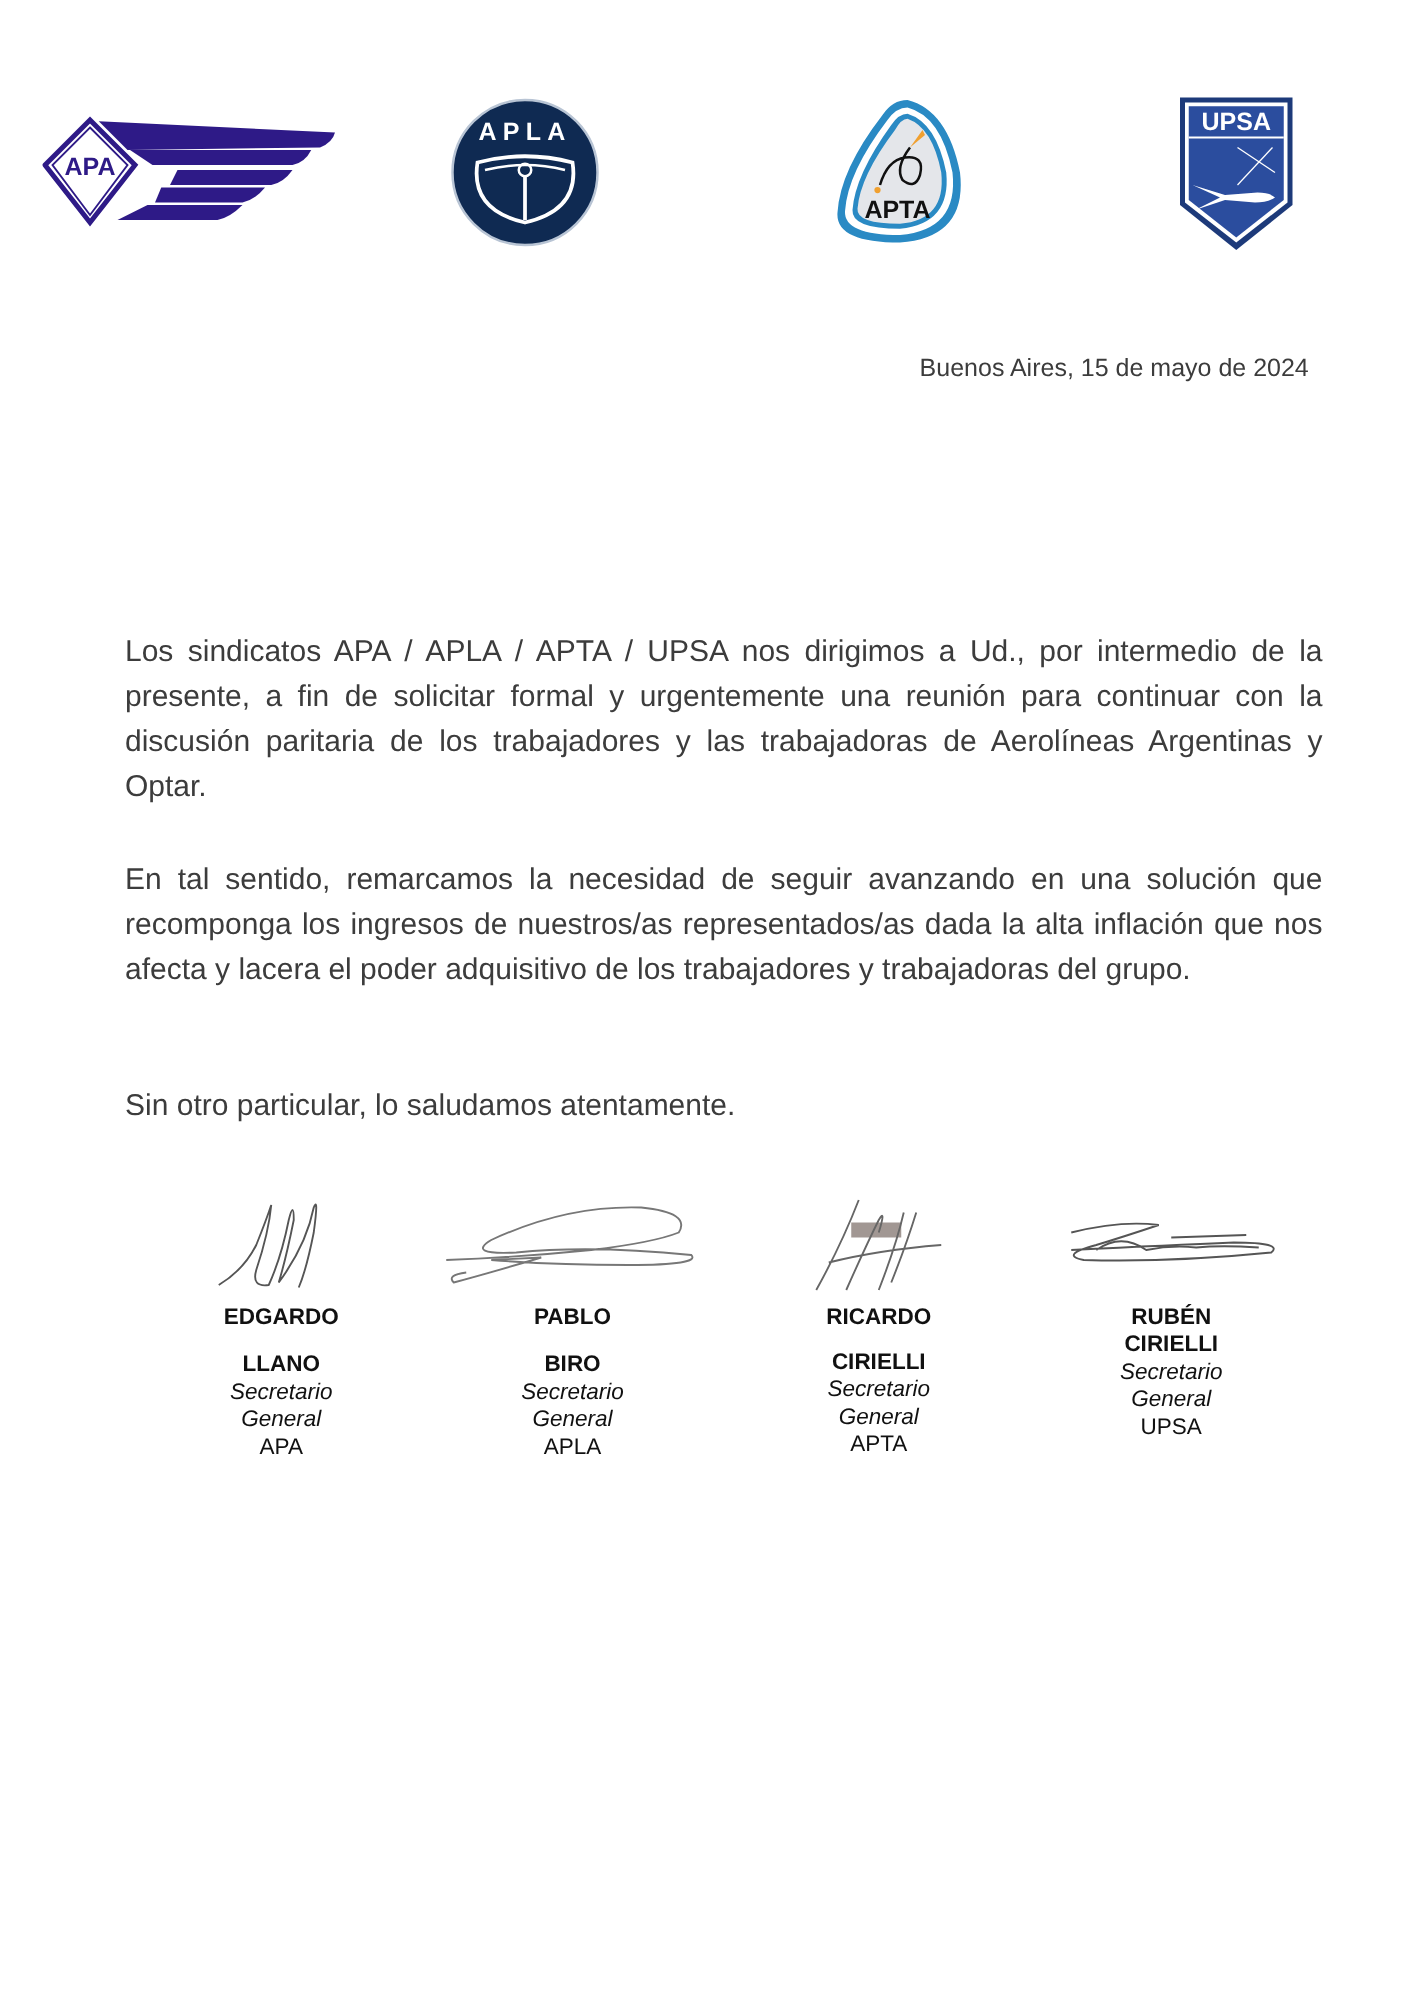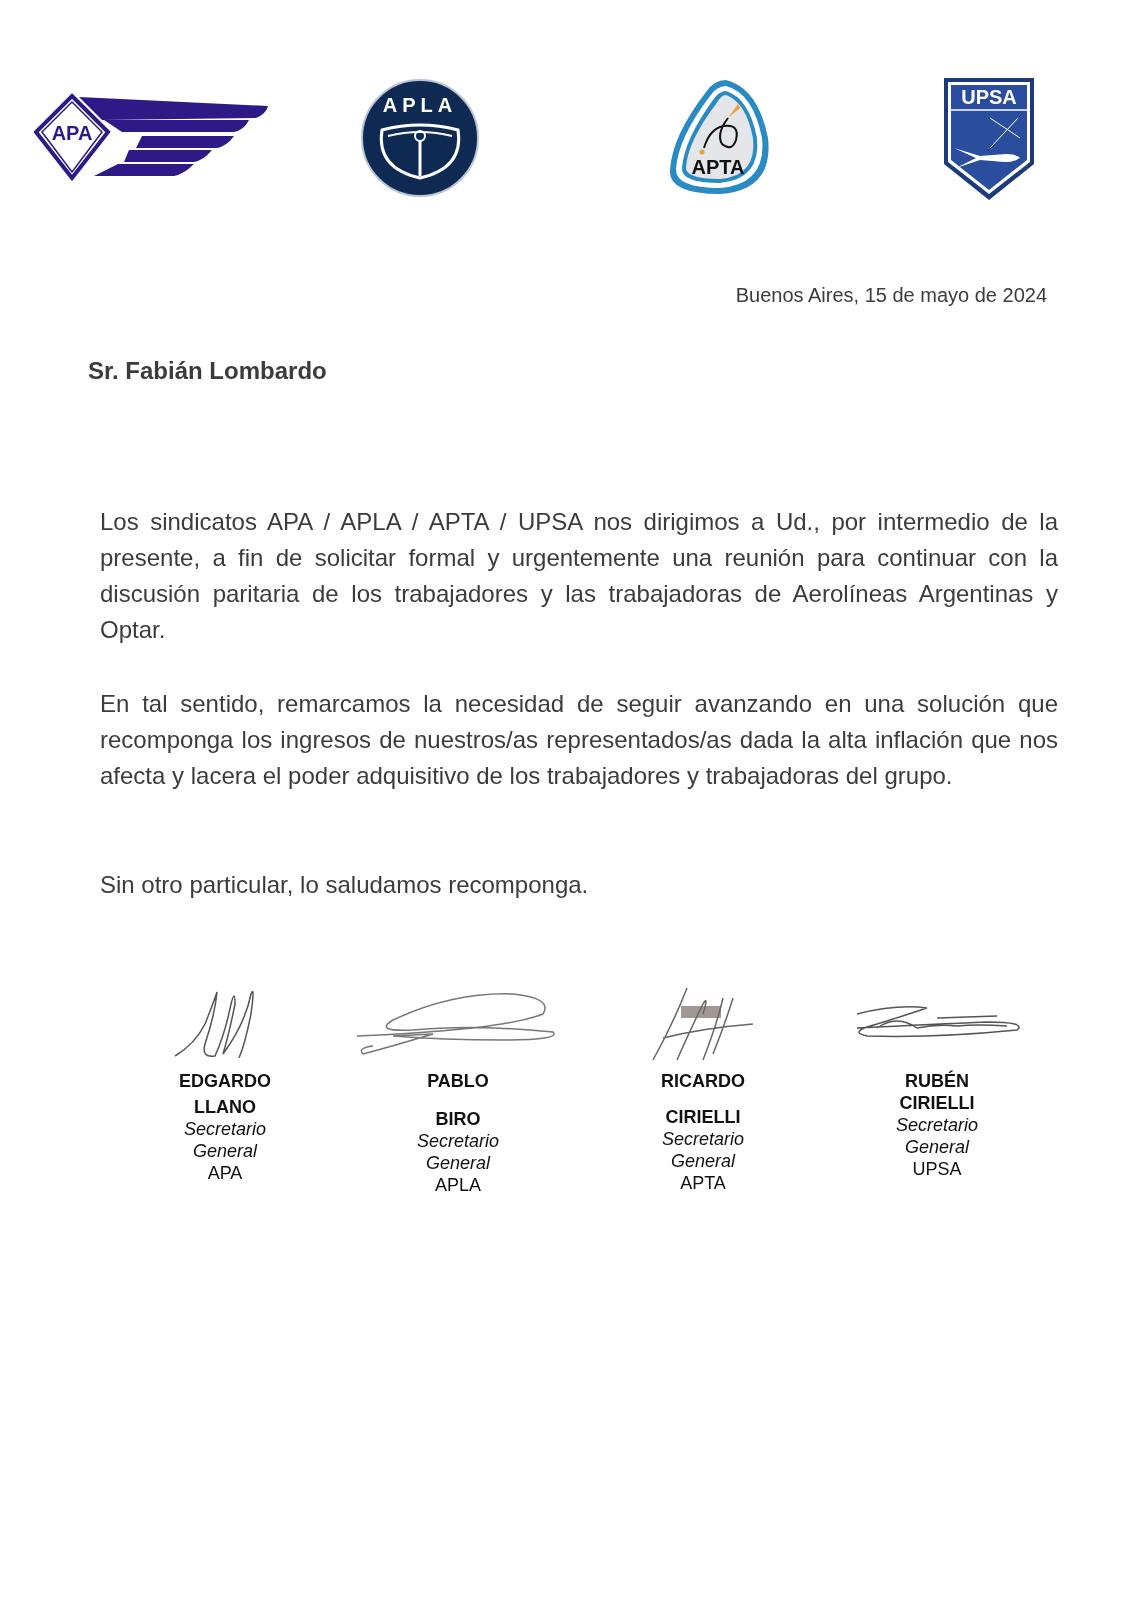--- a/index.html
+++ b/index.html
@@ -15,21 +15,21 @@
   .recipient { position:absolute; left:88px; top:354px; font-size:24px; line-height:34px; color:#3c3c3c; }
   .recipient .name { font-weight:bold; }
   .recipient .org { font-style:italic; }
 
   .body-text { position:absolute; left:88px; width:958px; font-size:24px; line-height:36px;
                text-align:justify; color:#3c3c3c; margin:12px; }
   #p1 { top:492px; }
   #p2 { top:674px; }
   #p3 { top:855px; }
 
-  .sig { position:absolute; top:984px; width:230px; text-align:center; color:#111; }
+  .sig { position:absolute; top:956px; width:230px; text-align:center; color:#111; }
   .sig svg { display:block; margin:0 auto; }
   .sig .nm { font-weight:bold; font-size:18px; line-height:22px; margin-top:6px; }
   .sig .role { font-style:italic; font-size:18px; line-height:22px; }
   .sig .union { font-size:18px; line-height:22px; }
   #sig1 { left:110px; }
   #sig2 { left:343px; }
   #sig3 { left:588px; }
   #sig4 { left:822px; }
 </style>
 </head>
@@ -81,33 +81,32 @@
     <text x="49" y="30" text-anchor="middle" font-family="Liberation Sans, sans-serif" font-size="20" font-weight="bold" fill="#fff">UPSA</text>
     <line x1="50" y1="44" x2="80" y2="64" stroke="#fff" stroke-width="1"></line>
     <line x1="78" y1="44" x2="50" y2="74" stroke="#fff" stroke-width="1"></line>
     <path d="M14 74 L40 82 L66 80 Q76 80 80 84 Q74 88 64 88 L40 86 L16 94 L36 84 Z" fill="#fff"></path>
   </svg>
 </div>
 
 <div class="date">Buenos Aires, 15 de mayo de 2024</div>
 
 <div class="recipient">
-  <div class="name">Sr. Fabián Lombardo</div>
 </div>
 
 <p class="body-text" id="p1">Los sindicatos APA / APLA / APTA / UPSA nos dirigimos a Ud., por intermedio de la presente, a fin de solicitar formal y urgentemente una reunión para continuar con la discusión paritaria de los trabajadores y las trabajadoras de Aerolíneas Argentinas y Optar.</p>
 <p class="body-text" id="p2">En tal sentido, remarcamos la necesidad de seguir avanzando en una solución que recomponga los ingresos de nuestros/as representados/as dada la alta inflación que nos afecta y lacera el poder adquisitivo de los trabajadores y trabajadoras del grupo.</p>
-<p class="body-text" id="p3">Sin otro particular, lo saludamos recomponga.</p>
+<p class="body-text" id="p3">Sin otro particular, lo saludamos atentamente.</p>
 
 <div class="sig" id="sig1">
   <svg width="120" height="80" viewBox="0 0 120 80">
     <path d="M10 72 Q30 60 40 40 Q48 20 52 8 Q50 30 40 60 Q36 74 50 72 Q60 50 66 20 Q70 4 70 20 Q64 50 58 70 Q80 40 86 10 Q90 0 86 30 Q80 60 74 74" fill="none" stroke="#555" stroke-width="1.5"></path>
   </svg>
   <div class="nm">EDGARDO</div>
-  <div class="nm" style="margin-top:4px">LLANO</div>
+  <div class="nm" style="margin-top:16px">LLANO</div>
   <div class="role">Secretario</div>
   <div class="role">General</div>
   <div class="union">APA</div>
 </div>
 
 <div class="sig" id="sig2">
   <svg width="210" height="80" viewBox="0 0 210 80">
     <path d="M4 52 Q60 50 120 44 Q170 38 190 30 Q200 14 160 10 Q100 8 40 36 Q20 48 60 46 Q120 40 200 48 Q208 56 150 56 Q90 56 40 52 L80 50 Q40 62 10 70 Q4 64 20 62" fill="none" stroke="#777" stroke-width="1.5"></path>
   </svg>
   <div class="nm">PABLO</div>

